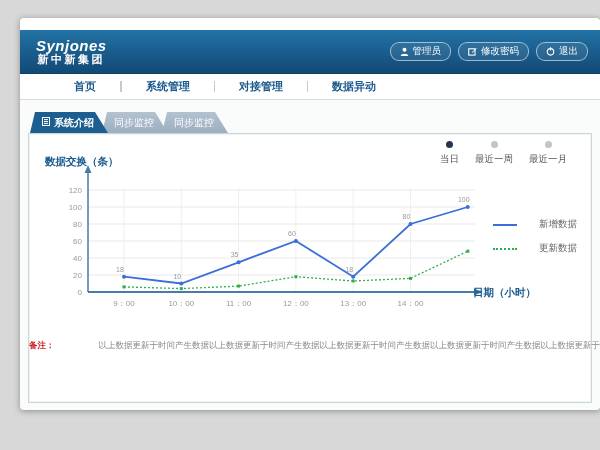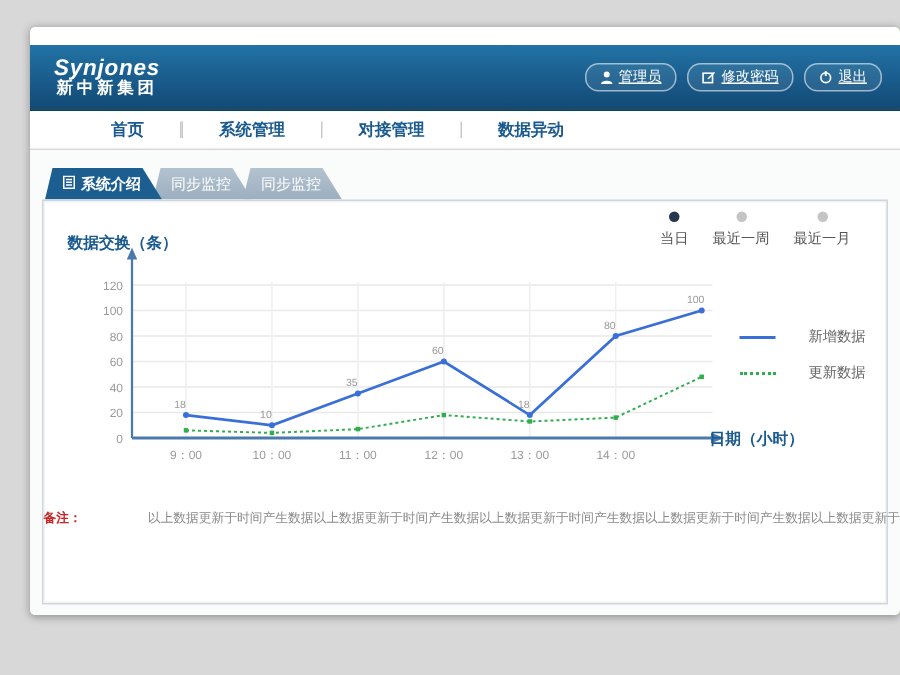--- a/index.html
+++ b/index.html
@@ -14,21 +14,21 @@
   
   .header { height:44px; background:linear-gradient(#2273a5,#175584 70%,#134a75);
     border-bottom:1px solid #0e3f63; display:flex; align-items:center; padding:0 12px; color:#fff; }
   .logo { line-height:1.05; text-align:center; margin-left:4px; }
   .logo-en { font-size:15px; font-weight:bold; font-style:italic; letter-spacing:.5px; }
   .logo-cn { font-size:11px; font-weight:bold; letter-spacing:2.5px; }
   .app-title { font-size:13.5px; font-weight:bold; margin-left:18px; letter-spacing:1px; }
   .header-right { margin-left:auto; display:flex; gap:7px; }
   .pill { display:flex; align-items:center; gap:4px; font-size:9.5px; color:#fff;
     border:1px solid rgba(255,255,255,.55); background:rgba(255,255,255,.08);
-    border-radius:9px; padding:2px 9px; cursor:pointer; white-space:nowrap;text-decoration:underline; }
+    border-radius:9px; padding:2px 9px; cursor:pointer; white-space:nowrap; }
   .pill svg { display:block; }
 
   
   .nav { height:26px; background:#fff; border-bottom:1px solid #d9d9d9;
     display:flex; align-items:center; padding-left:30px; }
   .nav-item { font-size:11px; font-weight:bold; color:#1a5a8e; padding:0 24px; cursor:pointer; }
   .nav-sep { width:1px; height:11px; background:#c9c9c9; }
 
   
   .content { background:#fafbfb; height:310px; padding-top:12px; position:relative; }

